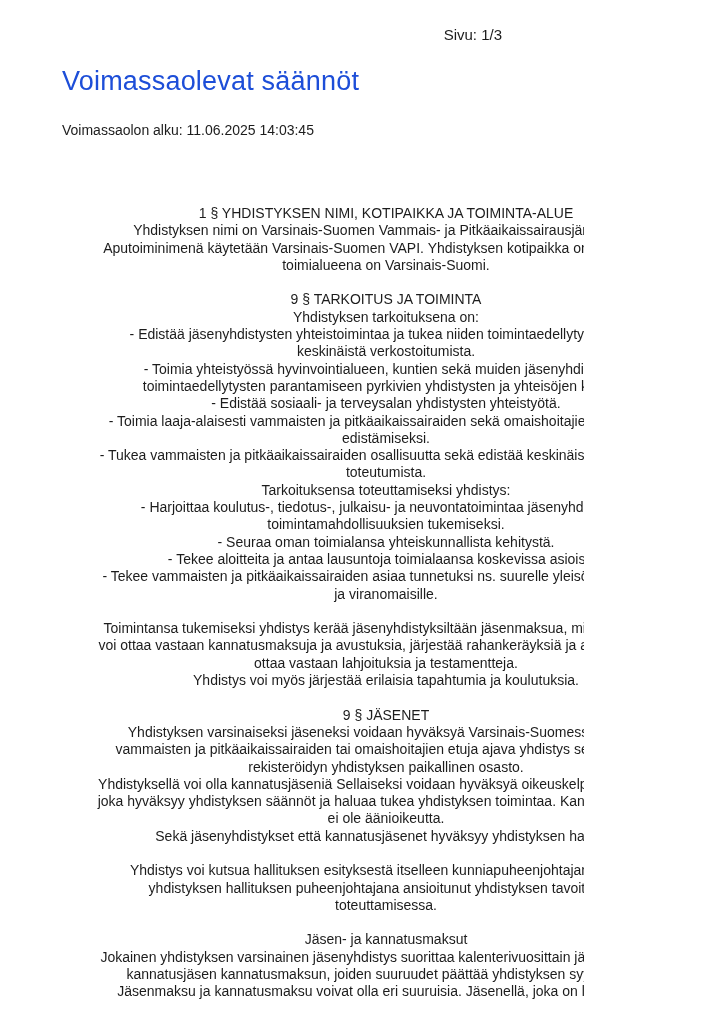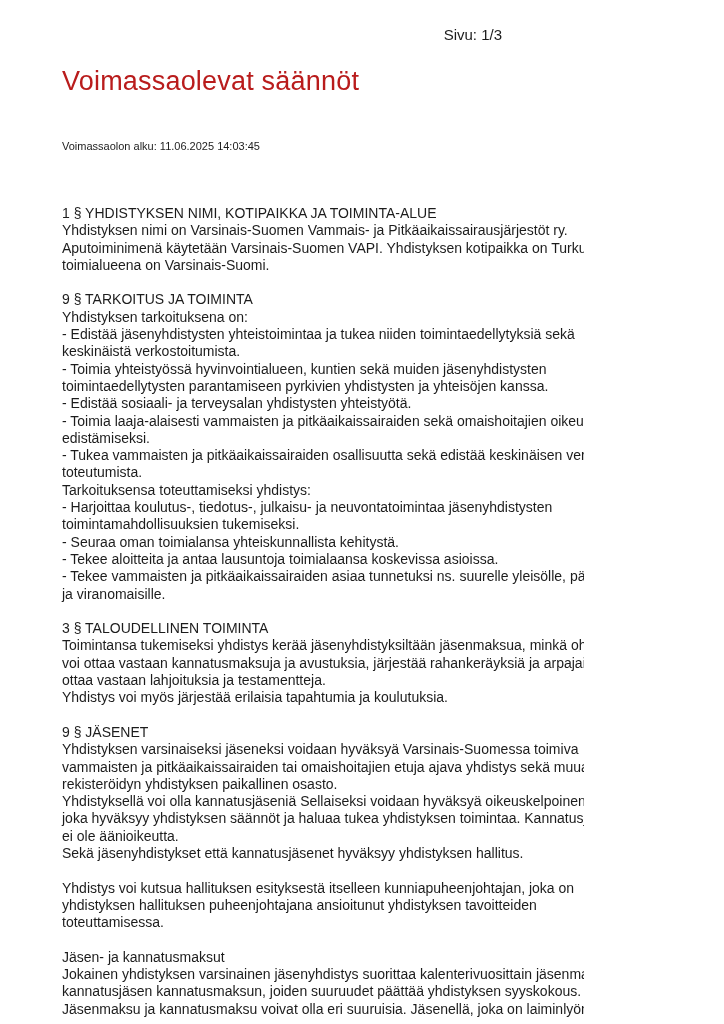--- a/index.html
+++ b/index.html
@@ -29,49 +29,50 @@
     position: absolute;
     top: 66px;
     left: 62px;
     margin: 0;
     font-size: 27px;
     font-weight: 400;
     letter-spacing: 0.2px;
   }
   .validity {
     position: absolute;
-    top: 138px;
+    top: 122px;
     left: 62px;
-    font-size: 11px;
+    font-size: 14px;
     line-height: 17px;
   }
   .content {
     position: absolute;
     top: 205px;
     left: 62px;
     width: 648px;
     font-size: 14px;
     line-height: 17.3px;
   }
   .sec {
     margin: 0 0 17.3px 0;
   }
   .sec-heading,
   .sec-body {
     white-space: pre-line;
     margin: 0;
+    text-align: center;
   }
 </style>
 </head>
 <body>
 
 <div class="page" style="color: rgb(28, 28, 28); background: rgb(255, 255, 255);">
   <div class="page-indicator">Sivu: 1/3</div>
 
-  <h1 class="doc-title" style="color: #b91c1c;">Voimassaolevat säännöt</h1>
+  <h1 class="doc-title" style="color: #1d4ed8;">Voimassaolevat säännöt</h1>
 
   <div class="validity">Voimassaolon alku: 11.06.2025 14:03:45</div>
 
   <div class="content" id="sections">
   <section class="sec">
     <div class="sec-heading">1 § YHDISTYKSEN NIMI, KOTIPAIKKA JA TOIMINTA-ALUE</div>
     <div class="sec-body">Yhdistyksen nimi on Varsinais-Suomen Vammais- ja Pitkäaikaissairausjärjestöt ry.
 Aputoiminimenä käytetään Varsinais-Suomen VAPI. Yhdistyksen kotipaikka on Turku ja sen
 toimialueena on Varsinais-Suomi.</div>
   </section>
@@ -91,21 +92,20 @@
 Tarkoituksensa toteuttamiseksi yhdistys:
 - Harjoittaa koulutus-, tiedotus-, julkaisu- ja neuvontatoimintaa jäsenyhdistysten
 toimintamahdollisuuksien tukemiseksi.
 - Seuraa oman toimialansa yhteiskunnallista kehitystä.
 - Tekee aloitteita ja antaa lausuntoja toimialaansa koskevissa asioissa.
 - Tekee vammaisten ja pitkäaikaissairaiden asiaa tunnetuksi ns. suurelle yleisölle, päättäjille
 ja viranomaisille.</div>
   </section>
 
   <section class="sec">
-    <div class="sec-heading">3 § TALOUDELLINEN TOIMINTA</div>
     <div class="sec-body">Toimintansa tukemiseksi yhdistys kerää jäsenyhdistyksiltään jäsenmaksua, minkä ohella se
 voi ottaa vastaan kannatusmaksuja ja avustuksia, järjestää rahankeräyksiä ja arpajaisia sekä
 ottaa vastaan lahjoituksia ja testamentteja.
 Yhdistys voi myös järjestää erilaisia tapahtumia ja koulutuksia.</div>
   </section>
 
   <section class="sec">
     <div class="sec-heading">9 § JÄSENET</div>
     <div class="sec-body">Yhdistyksen varsinaiseksi jäseneksi voidaan hyväksyä Varsinais-Suomessa toimiva
 vammaisten ja pitkäaikaissairaiden tai omaishoitajien etuja ajava yhdistys sekä muualle

